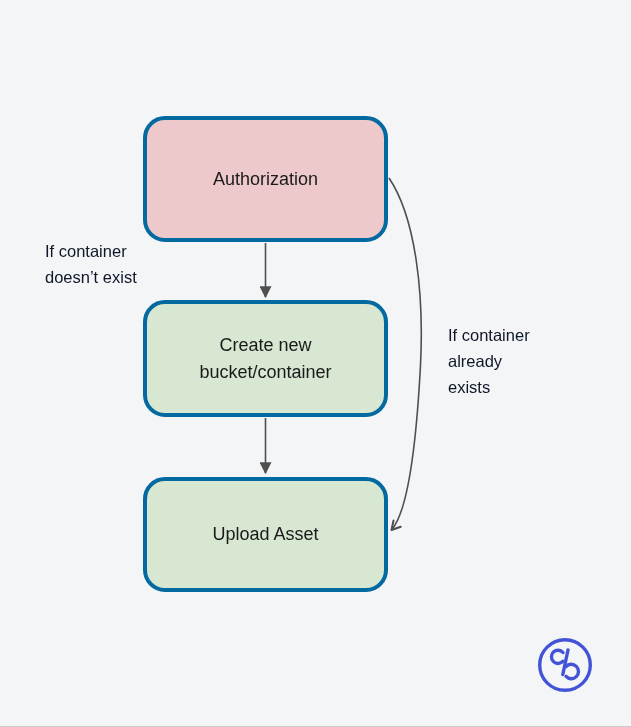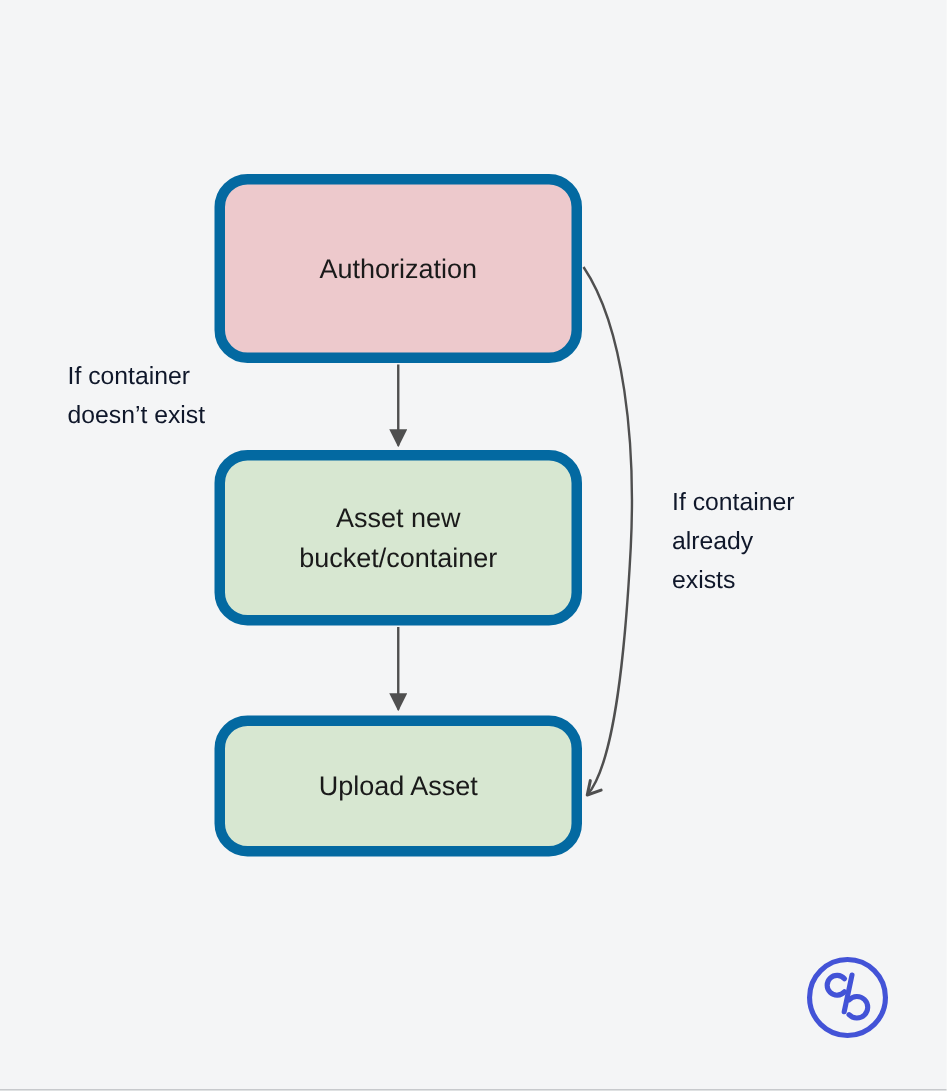--- a/index.html
+++ b/index.html
@@ -12,35 +12,35 @@
     background: #f4f5f6;
     border-bottom: 1px solid #c7c9cc;
     box-sizing: border-box;
     overflow: hidden;
   }
 
   .node {
     position: absolute;
     left: 143px;
     width: 245px;
-    border: 7px solid #0369a1;
+    border: 4px solid #0369a1;
     border-radius: 22px;
     display: flex;
     align-items: center;
     justify-content: center;
     text-align: center;
     font-size: 18px;
     color: #1a1a1a;
     white-space: pre-line;
     line-height: 27px;
     box-sizing: border-box;
   }
   .node-authorization { top: 116px; height: 126px; }
   .node-create-bucket { top: 300px; height: 117px; }
-  .node-upload-asset  { top: 477px; height: 94px; }
+  .node-upload-asset  { top: 477px; height: 115px; }
 
   .edge-label {
     position: absolute;
     font-size: 16.5px;
     line-height: 26px;
     color: #0f172a;
     white-space: pre-line;
   }
   .edge-label-left  { left: 45px;  top: 238px; }
   .edge-label-right { left: 448px; top: 322px; }
@@ -77,21 +77,21 @@
 
     <path d="M 265.5 243 L 265.5 297" fill="none" stroke-width="1.6" marker-end="url(#head-solid)" style="stroke: rgb(79, 79, 79);"></path>
 
     <path d="M 265.5 418 L 265.5 473" fill="none" stroke-width="1.6" marker-end="url(#head-solid)" style="stroke: rgb(79, 79, 79);"></path>
 
     <path d="M 389 178 C 416 218 424 295 420.5 365 C 417 432 410 509 391.5 530" fill="none" stroke-width="1.6" marker-end="url(#head-open)" style="stroke: rgb(79, 79, 79);"></path>
   </svg>
 
   <div class="node node-authorization" style="background-color: rgb(237, 201, 204);">Authorization</div>
 
-  <div class="node node-create-bucket" style="background-color: rgb(215, 231, 209);">Asset new
+  <div class="node node-create-bucket" style="background-color: rgb(215, 231, 209);">Create new
 bucket/container</div>
 
   <div class="node node-upload-asset" style="background-color: rgb(215, 231, 209);">Upload Asset</div>
 
   <div class="edge-label edge-label-left">If container
 doesn’t exist</div>
 
   <div class="edge-label edge-label-right">If container
 already
 exists</div>

